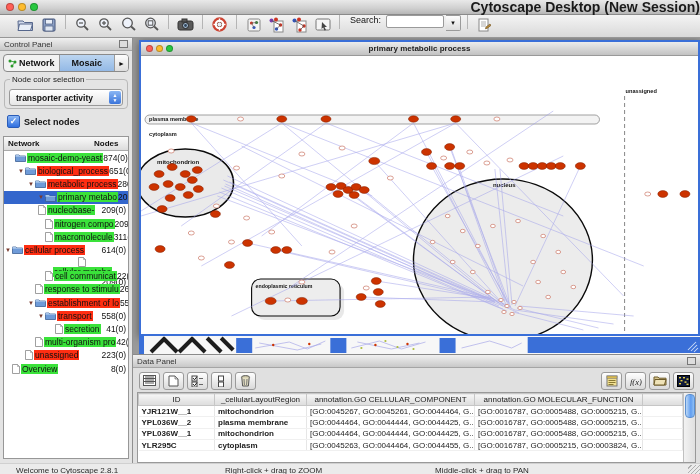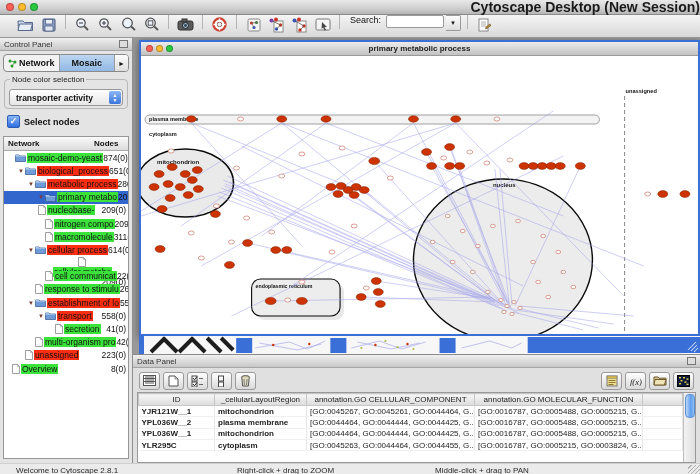--- a/index.html
+++ b/index.html
@@ -326,21 +326,21 @@
             <span class="tri"></span>
             <span class="row-icon">
               <svg width="8" height="10" viewBox="0 0 8 10">
                 <path d="M0.5,0.5 h5 l2,2 v7 h-7 z" fill="#fff" stroke="#888" stroke-width=".8"></path>
                 <path d="M5.5,0.5 l2,2 h-2 z" fill="#ddd" stroke="#888" stroke-width=".5"></path>
               </svg>
             </span>
             <span class="row-label hl-green">macromolecule</span>
             <span class="row-nodes">311(0)</span>
           </div>
-          <div class="tree-row" style="padding-left: 23px;">
+          <div class="tree-row" style="">
             <span class="tri">▼</span>
             <span class="row-icon">
               <svg width="11" height="9" viewBox="0 0 11 9">
                 <path d="M0.5,2 h3.5 l1,1 h5.5 v5.5 h-10 z" fill="#6f9bd8" stroke="#3c5f94" stroke-width=".8"></path>
                 <path d="M0.5,3.8 h10 v-0.9 h-5.7 l-1,-1 h-3.3 z" fill="#a9c6ea"></path>
               </svg>
             </span>
             <span class="row-label hl-red">cellular process</span>
             <span class="row-nodes">614(0)</span>
           </div>
@@ -814,15 +814,15 @@
             <div class="dp-thumb"></div>
           </div>
       </div>
     </div>
   </div>
 </div>
 
 <div class="statusbar">
   <div class="grip"></div>
 <span style="left: 16px;">Welcome to Cytoscape 2.8.1</span>
-    <span style="left: 225px; margin-left: 12px;">Right-click + drag to ZOOM</span>
+    <span style="left: 225px;">Right-click + drag to ZOOM</span>
     <span style="left: 435px;">Middle-click + drag to PAN</span>
   </div>
 
 </body></html>

